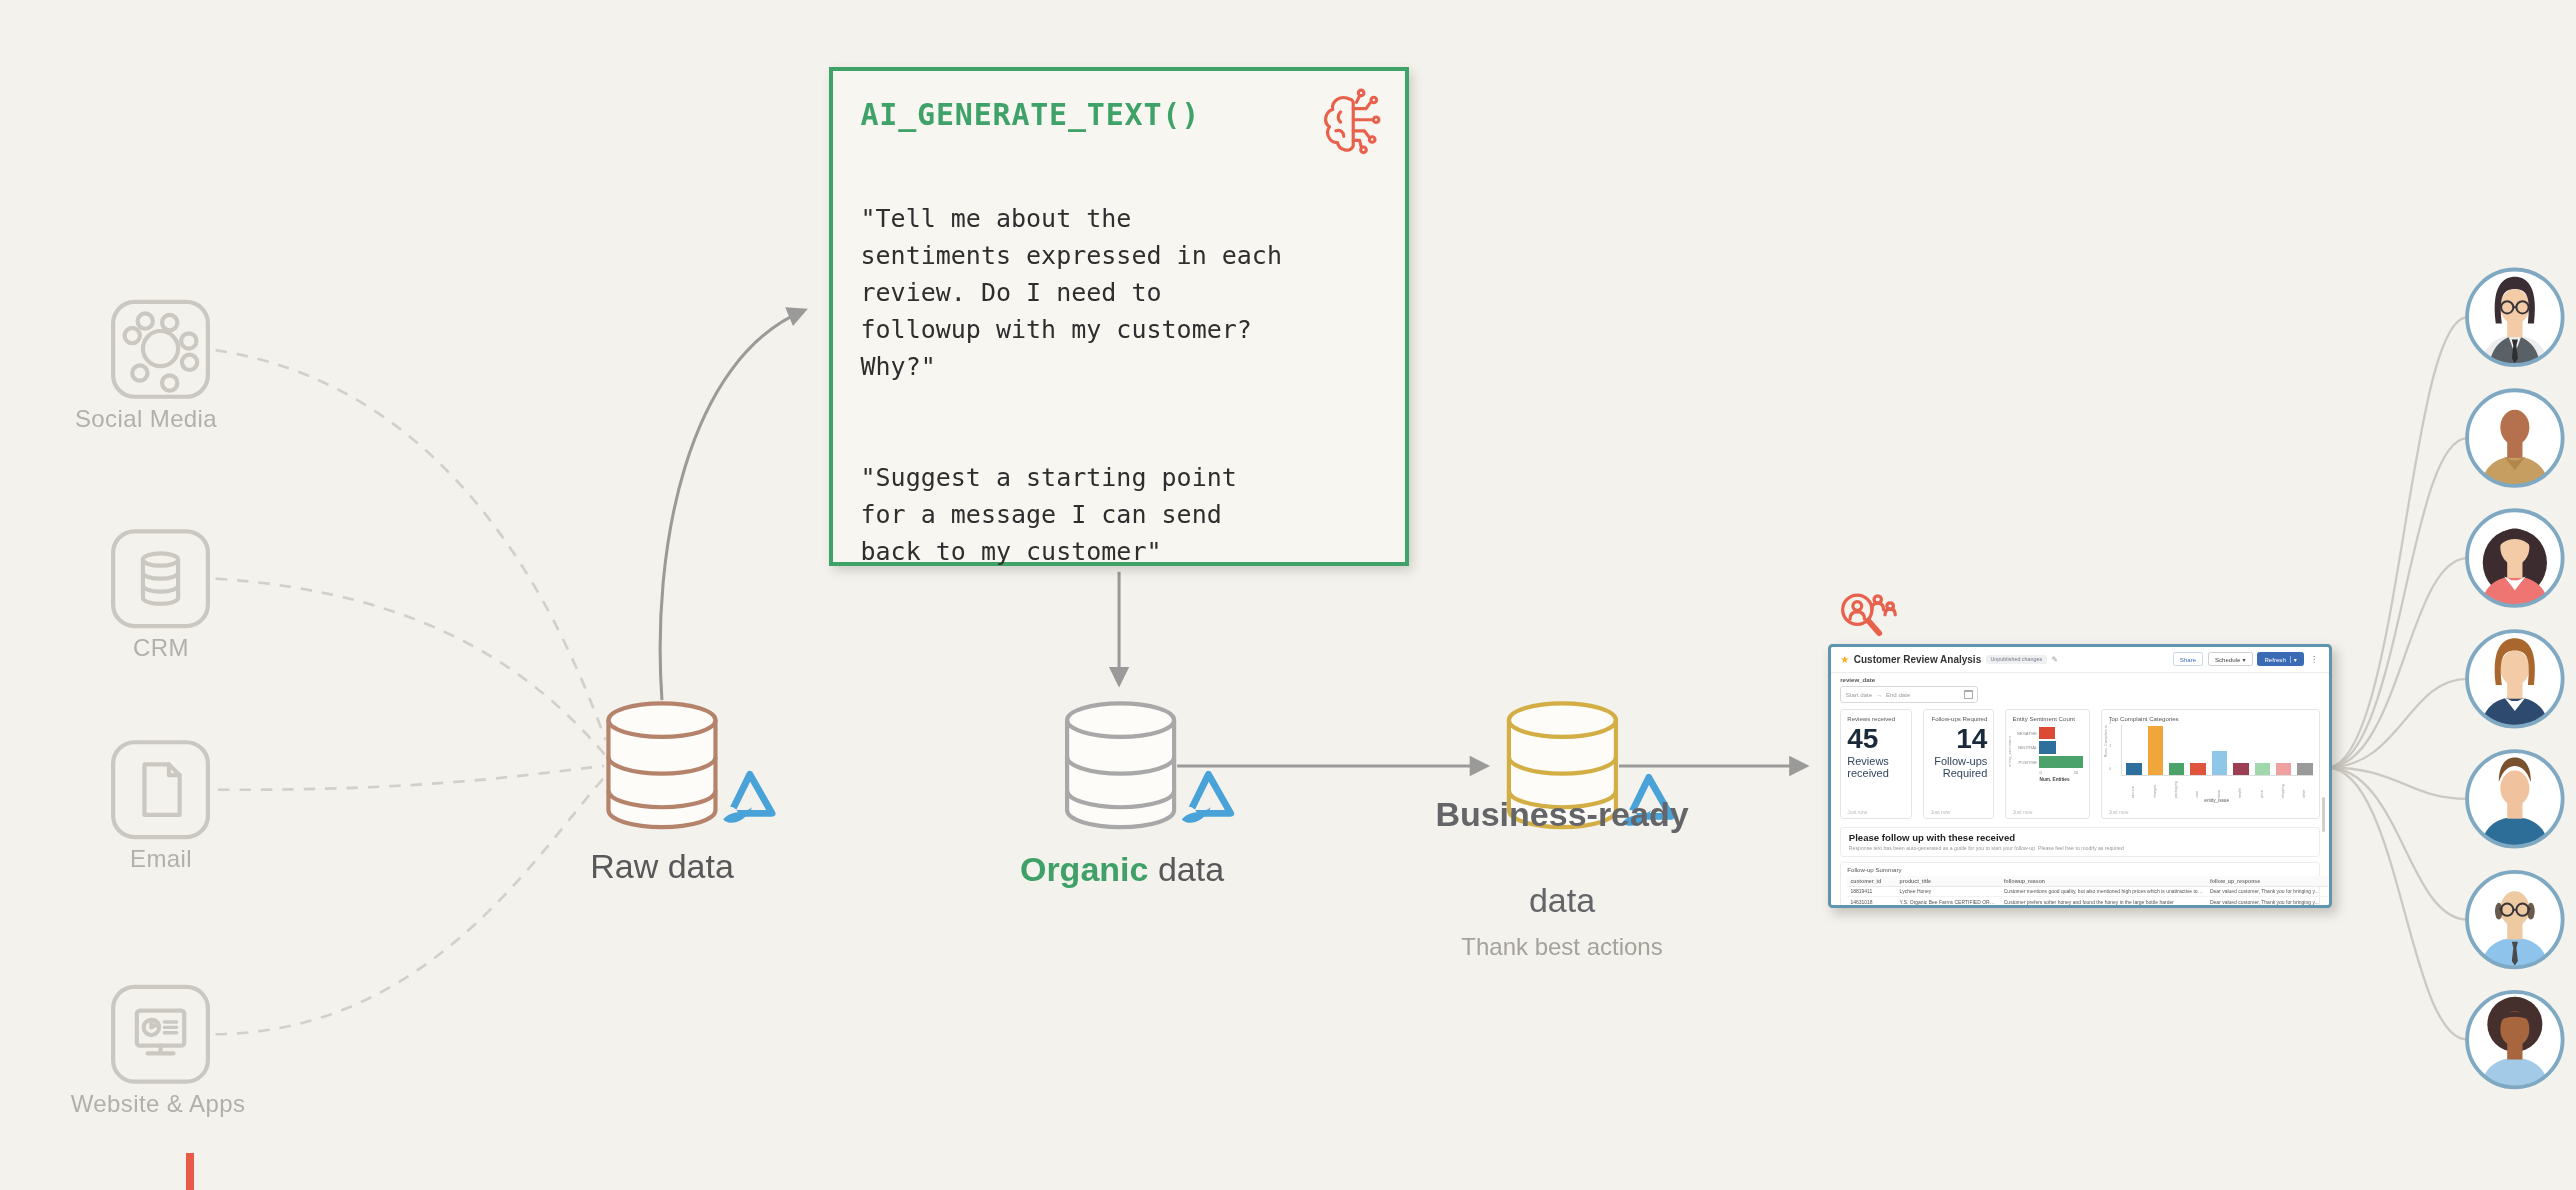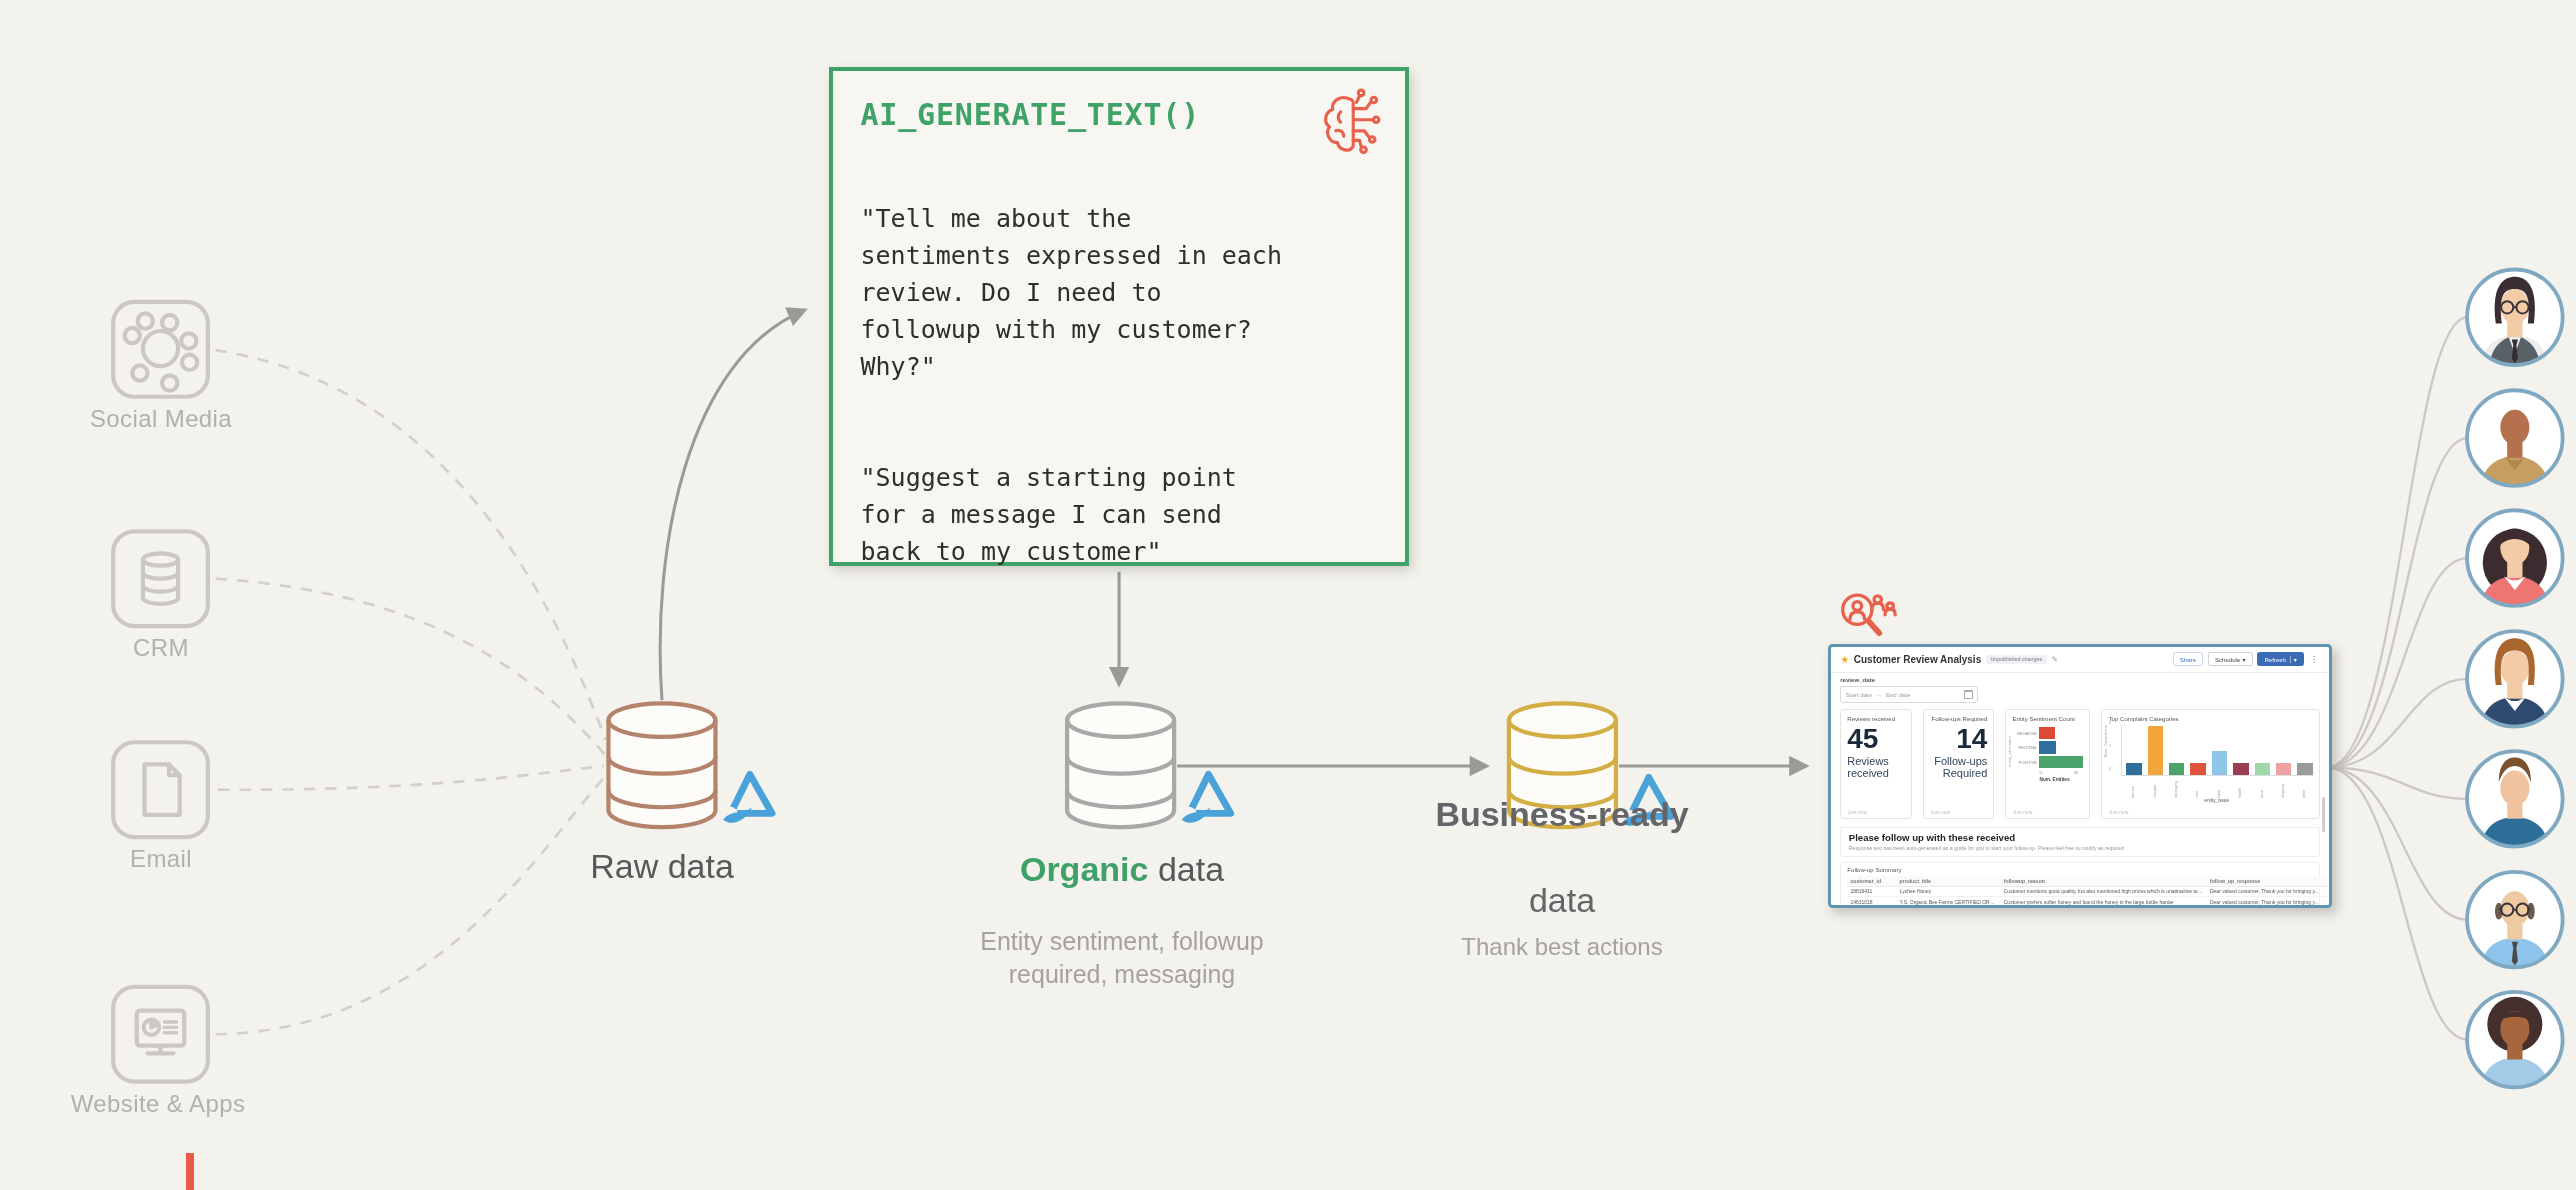--- a/index.html
+++ b/index.html
@@ -307,32 +307,30 @@
             <path d="M22,134 C22,102 44,90 66,90 C88,90 110,102 110,134 Z" fill="#a3cbe8"></path>
             <rect x="56" y="68" width="20" height="24" fill="#a8663f"></rect>
             <ellipse cx="66" cy="52" rx="19" ry="23" fill="#a8663f"></ellipse>
             <path d="M43,46 C45,24 87,24 89,46 C83,33 49,33 43,46 Z" fill="#46302e"></path>
           </g>
           <circle cx="66" cy="66" r="62.5" fill="none" stroke="#7fa9c2" stroke-width="5"></circle>
         </g>
       </g>
   </svg>
 
-  <div class="src-label" style="left:161px;top:405px">Social Media</div>
+  <div class="src-label" style="left:146px;top:405px">Social Media</div>
   <div class="src-label" style="left:161px;top:634px">CRM</div>
   <div class="src-label" style="left:161px;top:845px">Email</div>
   <div class="src-label" style="left:158px;top:1090px">Website &amp; Apps</div>
 
   <div class="node-label" style="left:662px;top:847px">Raw data</div>
 
   <div class="node-label" style="left:1122px;top:850px">
     <span class="hl">Organic</span><span class="rest"> data</span>
   </div>
-  <div class="node-sub" style="left:1122px;top:925px;white-space:pre-line">Entity sentiment, followup
-required, messaging</div>
 
   <div class="node-label bold" style="left:1562px;top:795px">Business-ready</div>
   <div class="node-label" style="left:1562px;top:881px;color:#636569">data</div>
   <div class="node-sub" style="left:1562px;top:931px;font-size:24px">Thank best actions</div>
 
   <div class="ai-panel">
     <div class="ai-title">AI_GENERATE_TEXT()</div>
     <svg class="ai-brain" width="79" height="79" viewBox="0 0 100 100">
       <g stroke="#e8614d" stroke-width="4" fill="none" stroke-linecap="round" stroke-linejoin="round">
         <path d="M52,18 C40,12 28,20 30,31 C20,34 18,48 26,53 C20,61 26,73 36,73 C38,83 52,86 56,77 L56,22 C55,19 54,18 52,18 Z"></path>

